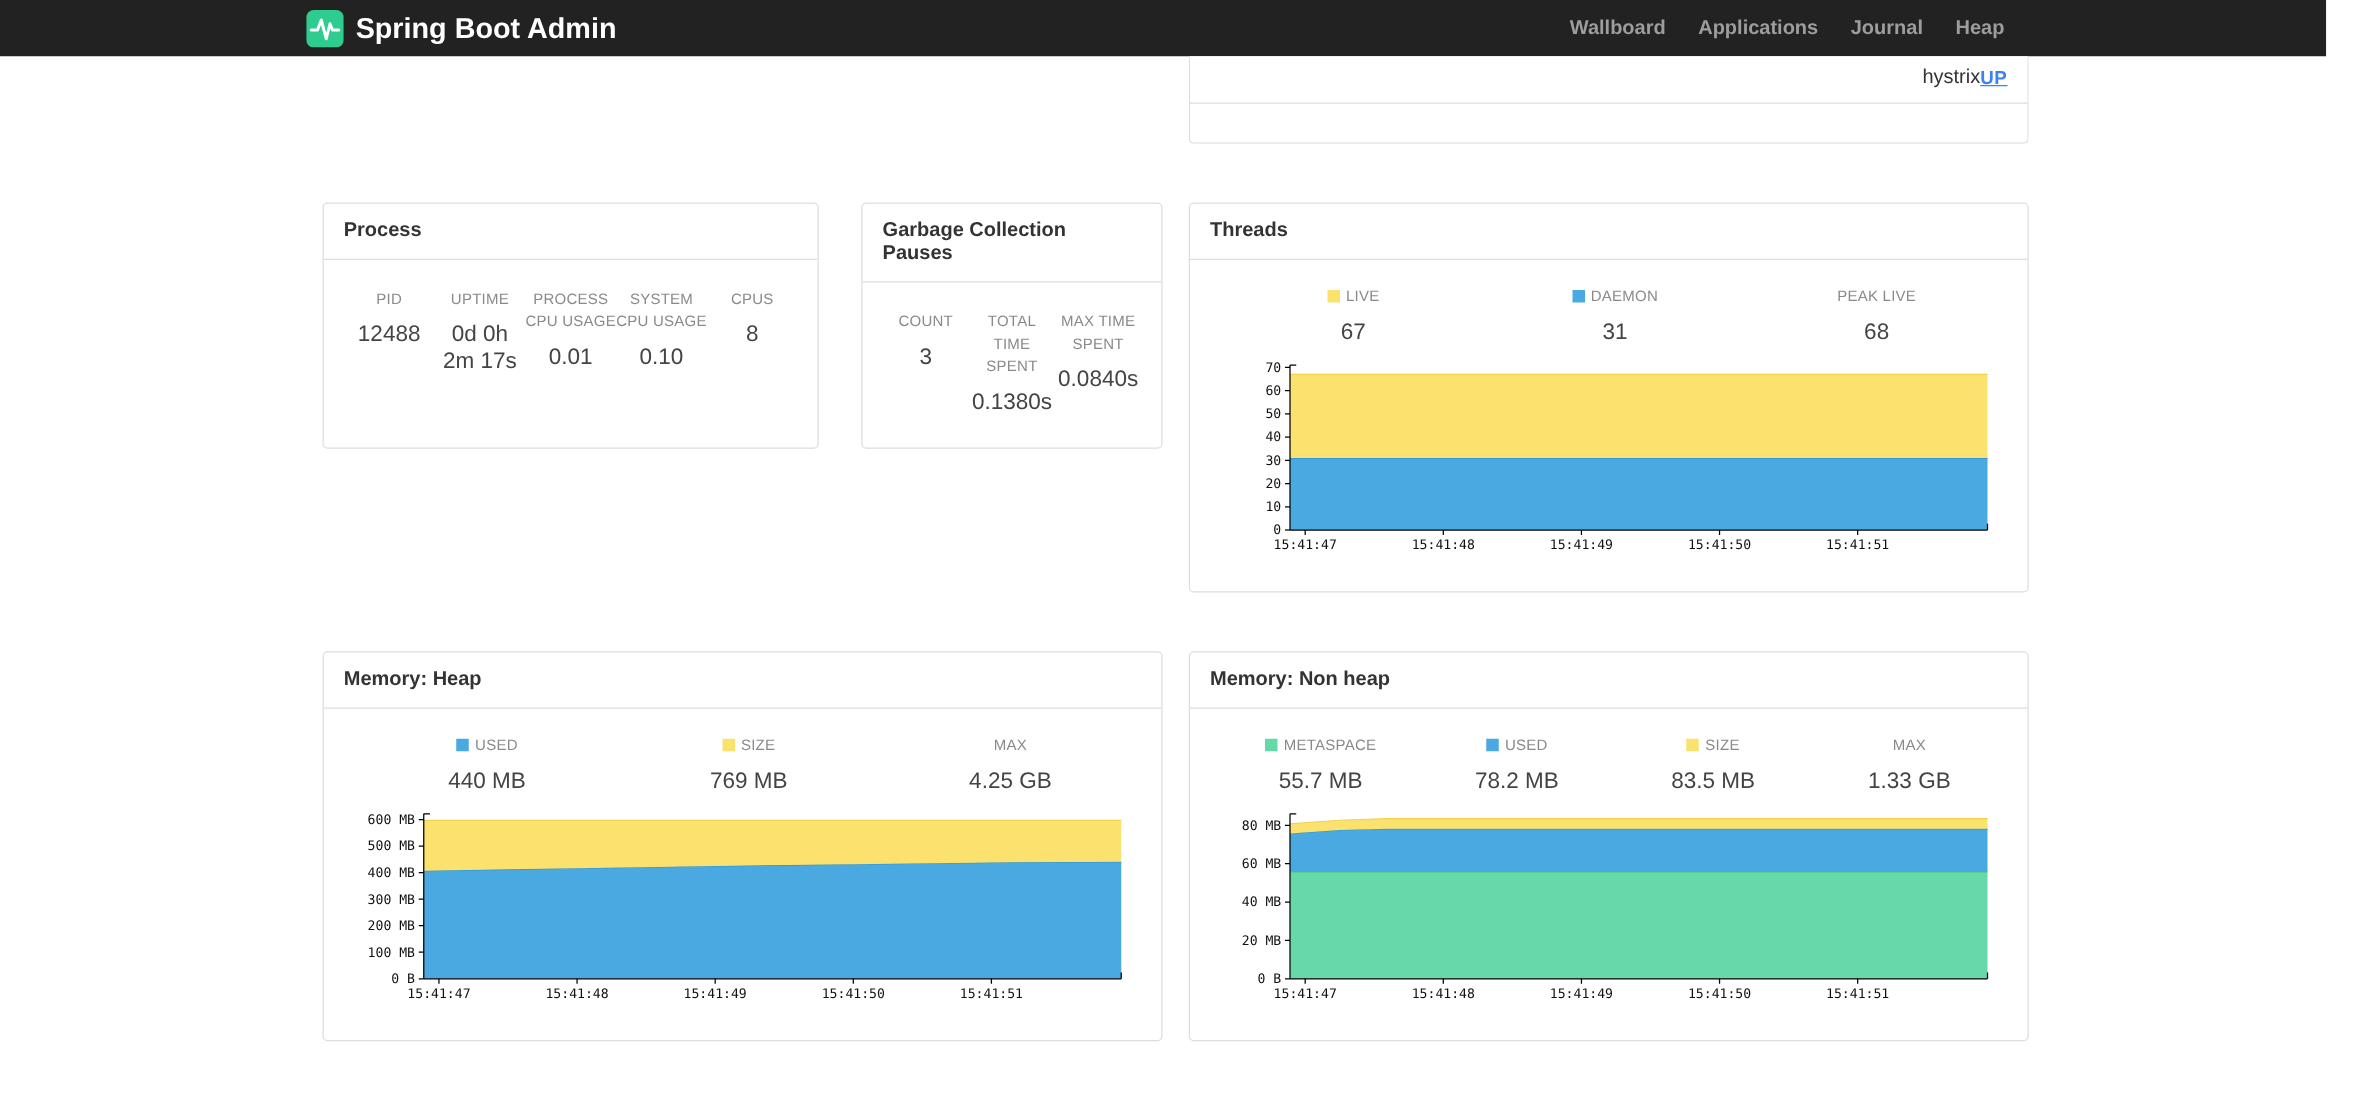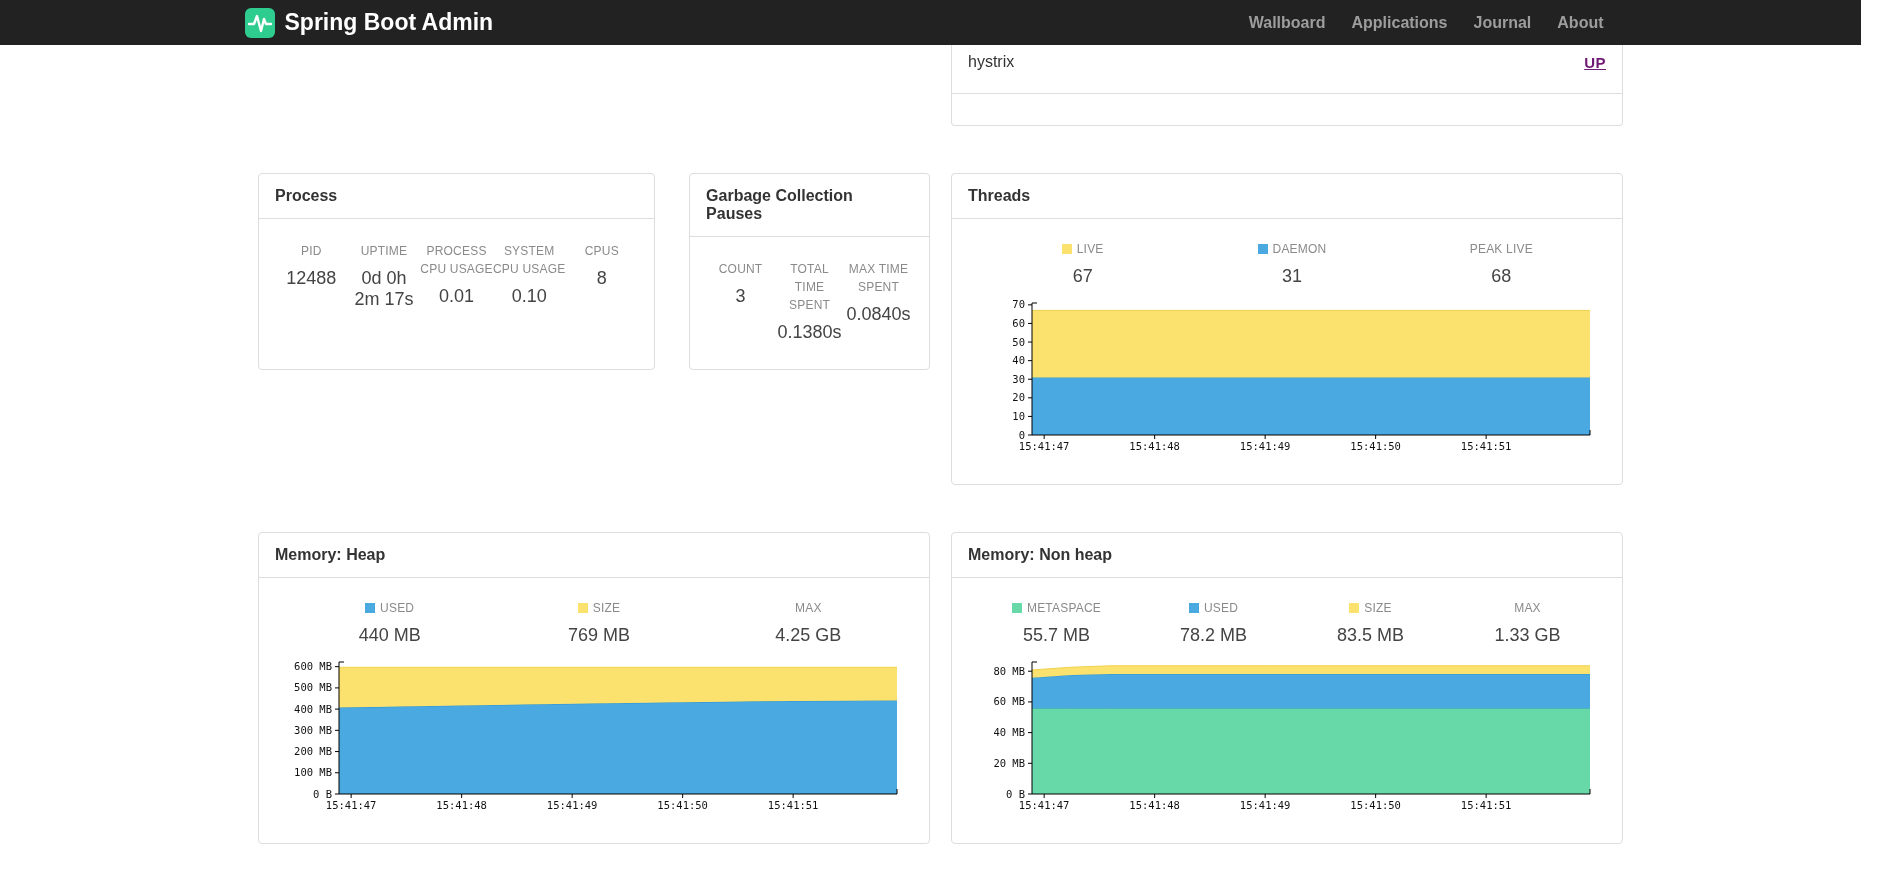--- a/index.html
+++ b/index.html
@@ -41,22 +41,22 @@
   .panel-heading {
     padding:13px 16px; font-size:16px; font-weight:bold;
     color:#333; border-bottom:1px solid #ddd;
   }
   .panel-body { padding:22px 16px 26px; }
   .panel-body.chart-panel { padding:20px 16px 25px;margin-left:10px; }
 
   
   .panel-partial { border-top:none; border-radius:0 0 4px 4px; }
   .health-row {
-    display:flex; justify-content:space-between; align-items:center;
-    padding:8px 16px 22px; border-bottom:1px solid #ddd;
+    display:flex; justify-content:flex-end; align-items:center;
+    padding:8px 16px 11px; border-bottom:1px solid #ddd;
   }
   .health-name { font-size:16px; color:#333; }
   .health-status { font-size:15px; font-weight:bold; letter-spacing:.5px; }
   .partial-footer { height:31px; }
 
   
   .metrics { display:flex; text-align:center; }
   .metric { flex:1;text-align:center; }
   .metric-label { font-size:12px; color:#8a8a8a; letter-spacing:.2px; }
   .legend-swatch {
@@ -87,35 +87,35 @@
         <span class="brand-text">Spring Boot Admin</span>
       </a>
       <nav class="nav-links">
 
           <a class="nav-link">Wallboard</a>
 
           <a class="nav-link">Applications</a>
 
           <a class="nav-link">Journal</a>
 
-          <a class="nav-link">About</a>
+          <a class="nav-link">Heap</a>
         </nav>
     </div>
   </header>
 
   <main class="container">
     <div class="grid">
 
       <div></div>
       <section class="panel panel-partial">
         <div>
 
             <div class="health-row">
               <span class="health-name">hystrix</span>
-              <span class="health-status" style="color: #701a75; text-decoration: underline;">UP</span>
+              <span class="health-status" style="color: #3b82f6; text-decoration: underline;">UP</span>
             </div>
           </div>
         <div class="partial-footer"></div>
       </section>
 
       <div class="stack">
         <section class="panel">
           <div class="panel-heading">Process</div>
           <div class="panel-body">
             <div class="metrics">

